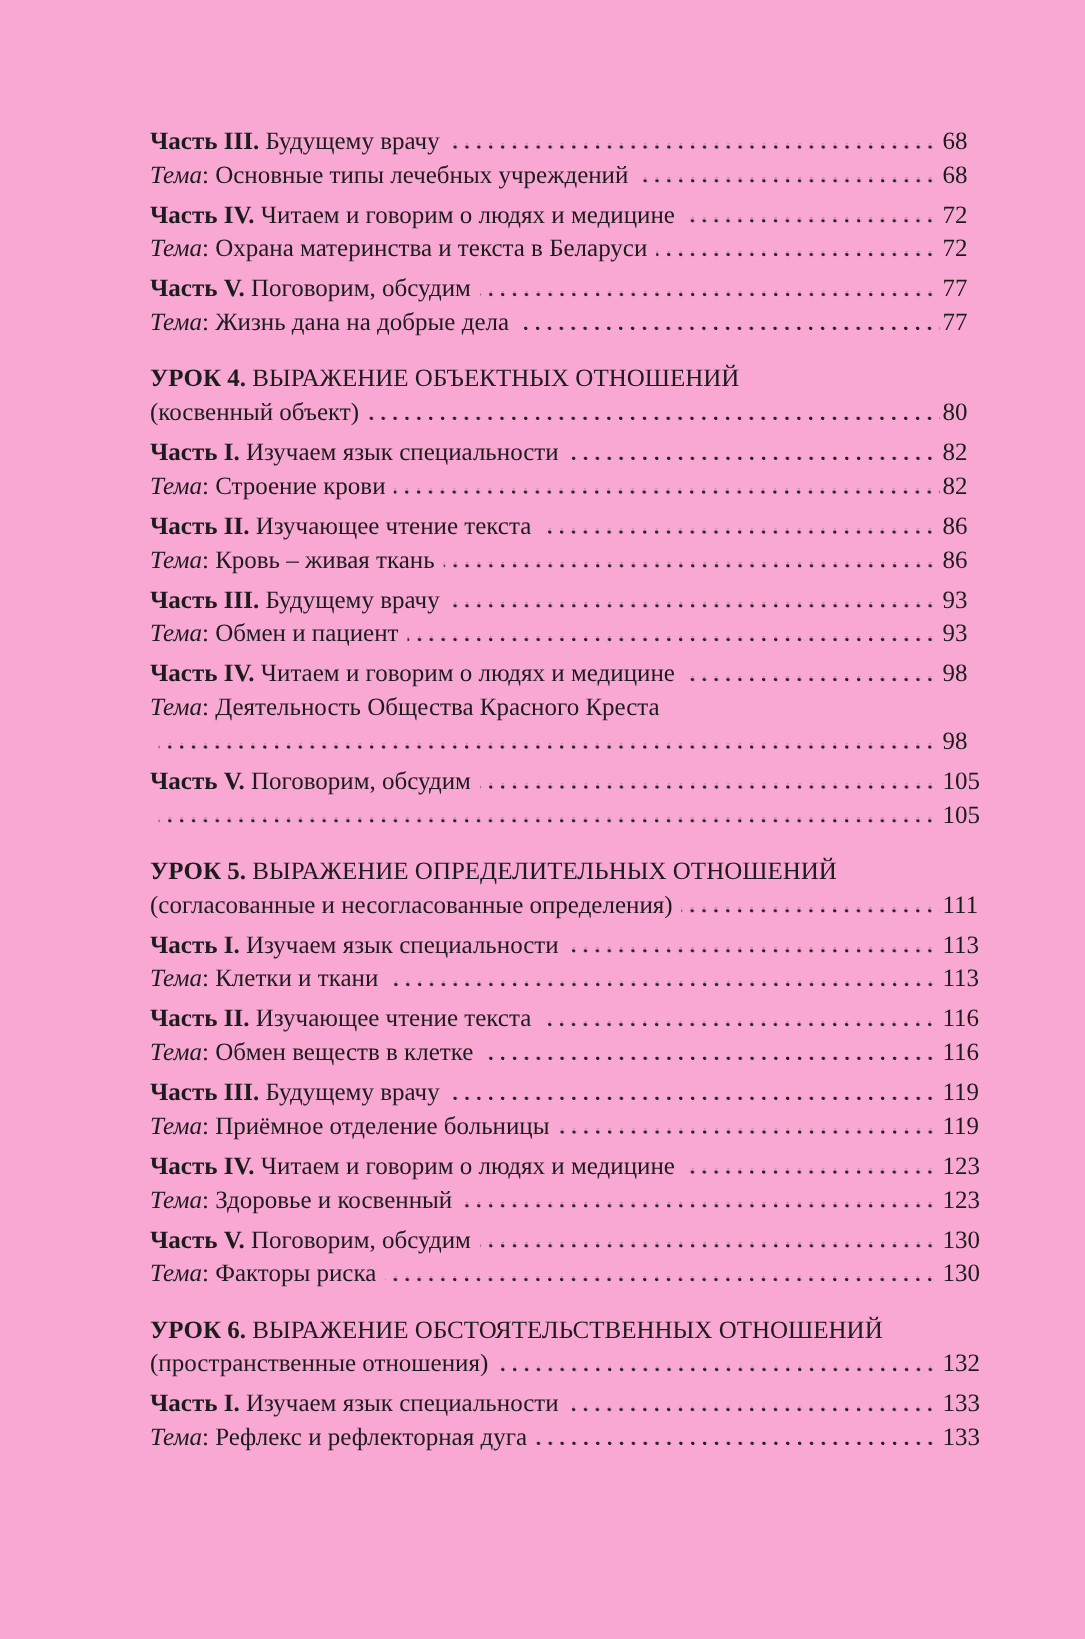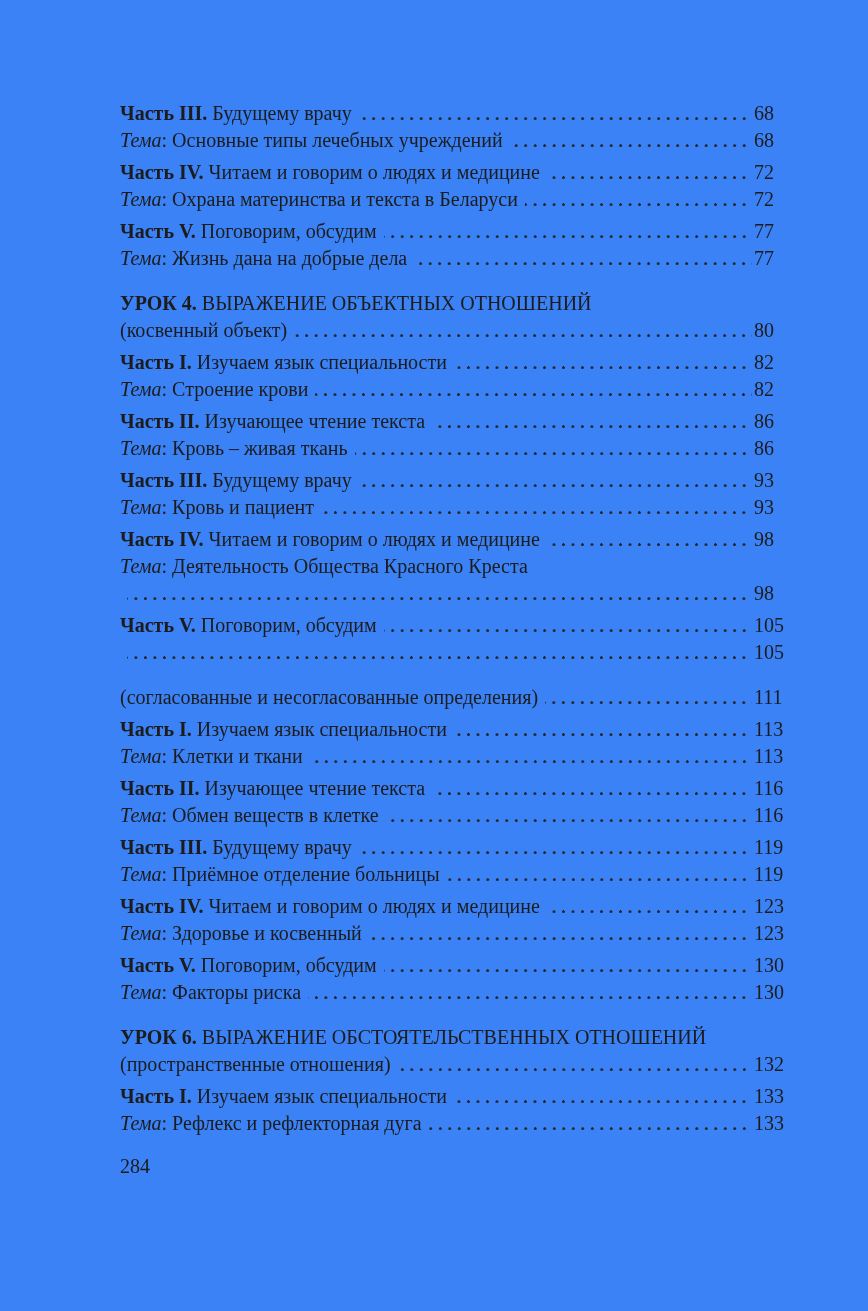--- a/index.html
+++ b/index.html
@@ -1,21 +1,21 @@
 <!DOCTYPE html>
 <html><head>
 <meta charset="utf-8">
 <style>
   html, body { margin: 0; padding: 0; background: #f4f4f2; }
   .page {
     position: relative;
     width: 868px;
     height: 1311px;
     margin: 0 auto;
-    background: #3b82f6;
+    background: #f9a8d4;
     box-sizing: border-box;
     padding: 100px 76px 0 120px;
     font-family: "Liberation Serif", "DejaVu Serif", serif;
     font-size: 20px;
     line-height: 27px;
     color: #1c1c1c;
     overflow: hidden;
   }
   .toc { width: 100%; }
   .row { display: flex; align-items: baseline; }
@@ -113,21 +113,21 @@
           <span class="pagenum">86</span>
         </div>
       </div>
       <div class="row part">
         <span class="t"><b class="lbl">Часть III.</b> <span>Будущему врачу</span></span>
         <span class="leader"></span>
         <span class="pagenum">93</span>
       </div>
       <div class="tema">
         <div class="row">
-          <span class="t"><i class="lbl-i">Тема</i><span>: </span><span>Кровь и пациент</span></span>
+          <span class="t"><i class="lbl-i">Тема</i><span>: </span><span>Обмен и пациент</span></span>
           <span class="leader"></span>
           <span class="pagenum">93</span>
         </div>
       </div>
       <div class="row part">
         <span class="t"><b class="lbl">Часть IV.</b> <span>Читаем и говорим о людях и медицине</span></span>
         <span class="leader"></span>
         <span class="pagenum">98</span>
       </div>
       <div class="tema">
@@ -145,20 +145,23 @@
         <span class="pagenum">105</span>
       </div>
       <div class="tema">
         <div class="row">
           <span class="leader"></span>
           <span class="pagenum">105</span>
         </div>
       </div>
       <section class="urok">
         <div class="row">
+          <span class="t"><b class="lbl">УРОК 5.</b> <span class="caps">ВЫРАЖЕНИЕ ОПРЕДЕЛИТЕЛЬНЫХ ОТНОШЕНИЙ</span></span>
+        </div>
+        <div class="row">
           <span class="t"><span>(согласованные и несогласованные определения)</span></span>
           <span class="leader"></span>
           <span class="pagenum">111</span>
         </div>
       </section>
       <div class="row part">
         <span class="t"><b class="lbl">Часть I.</b> <span>Изучаем язык специальности</span></span>
         <span class="leader"></span>
         <span class="pagenum">113</span>
       </div>
@@ -233,16 +236,13 @@
         <span class="pagenum">133</span>
       </div>
       <div class="tema">
         <div class="row">
           <span class="t"><i class="lbl-i">Тема</i><span>: </span><span>Рефлекс и рефлекторная дуга</span></span>
           <span class="leader"></span>
           <span class="pagenum">133</span>
         </div>
       </div>
     </main>
-  <div class="footer">
-    <span>284</span>
-  </div>
 </div>
 
 </body></html>

